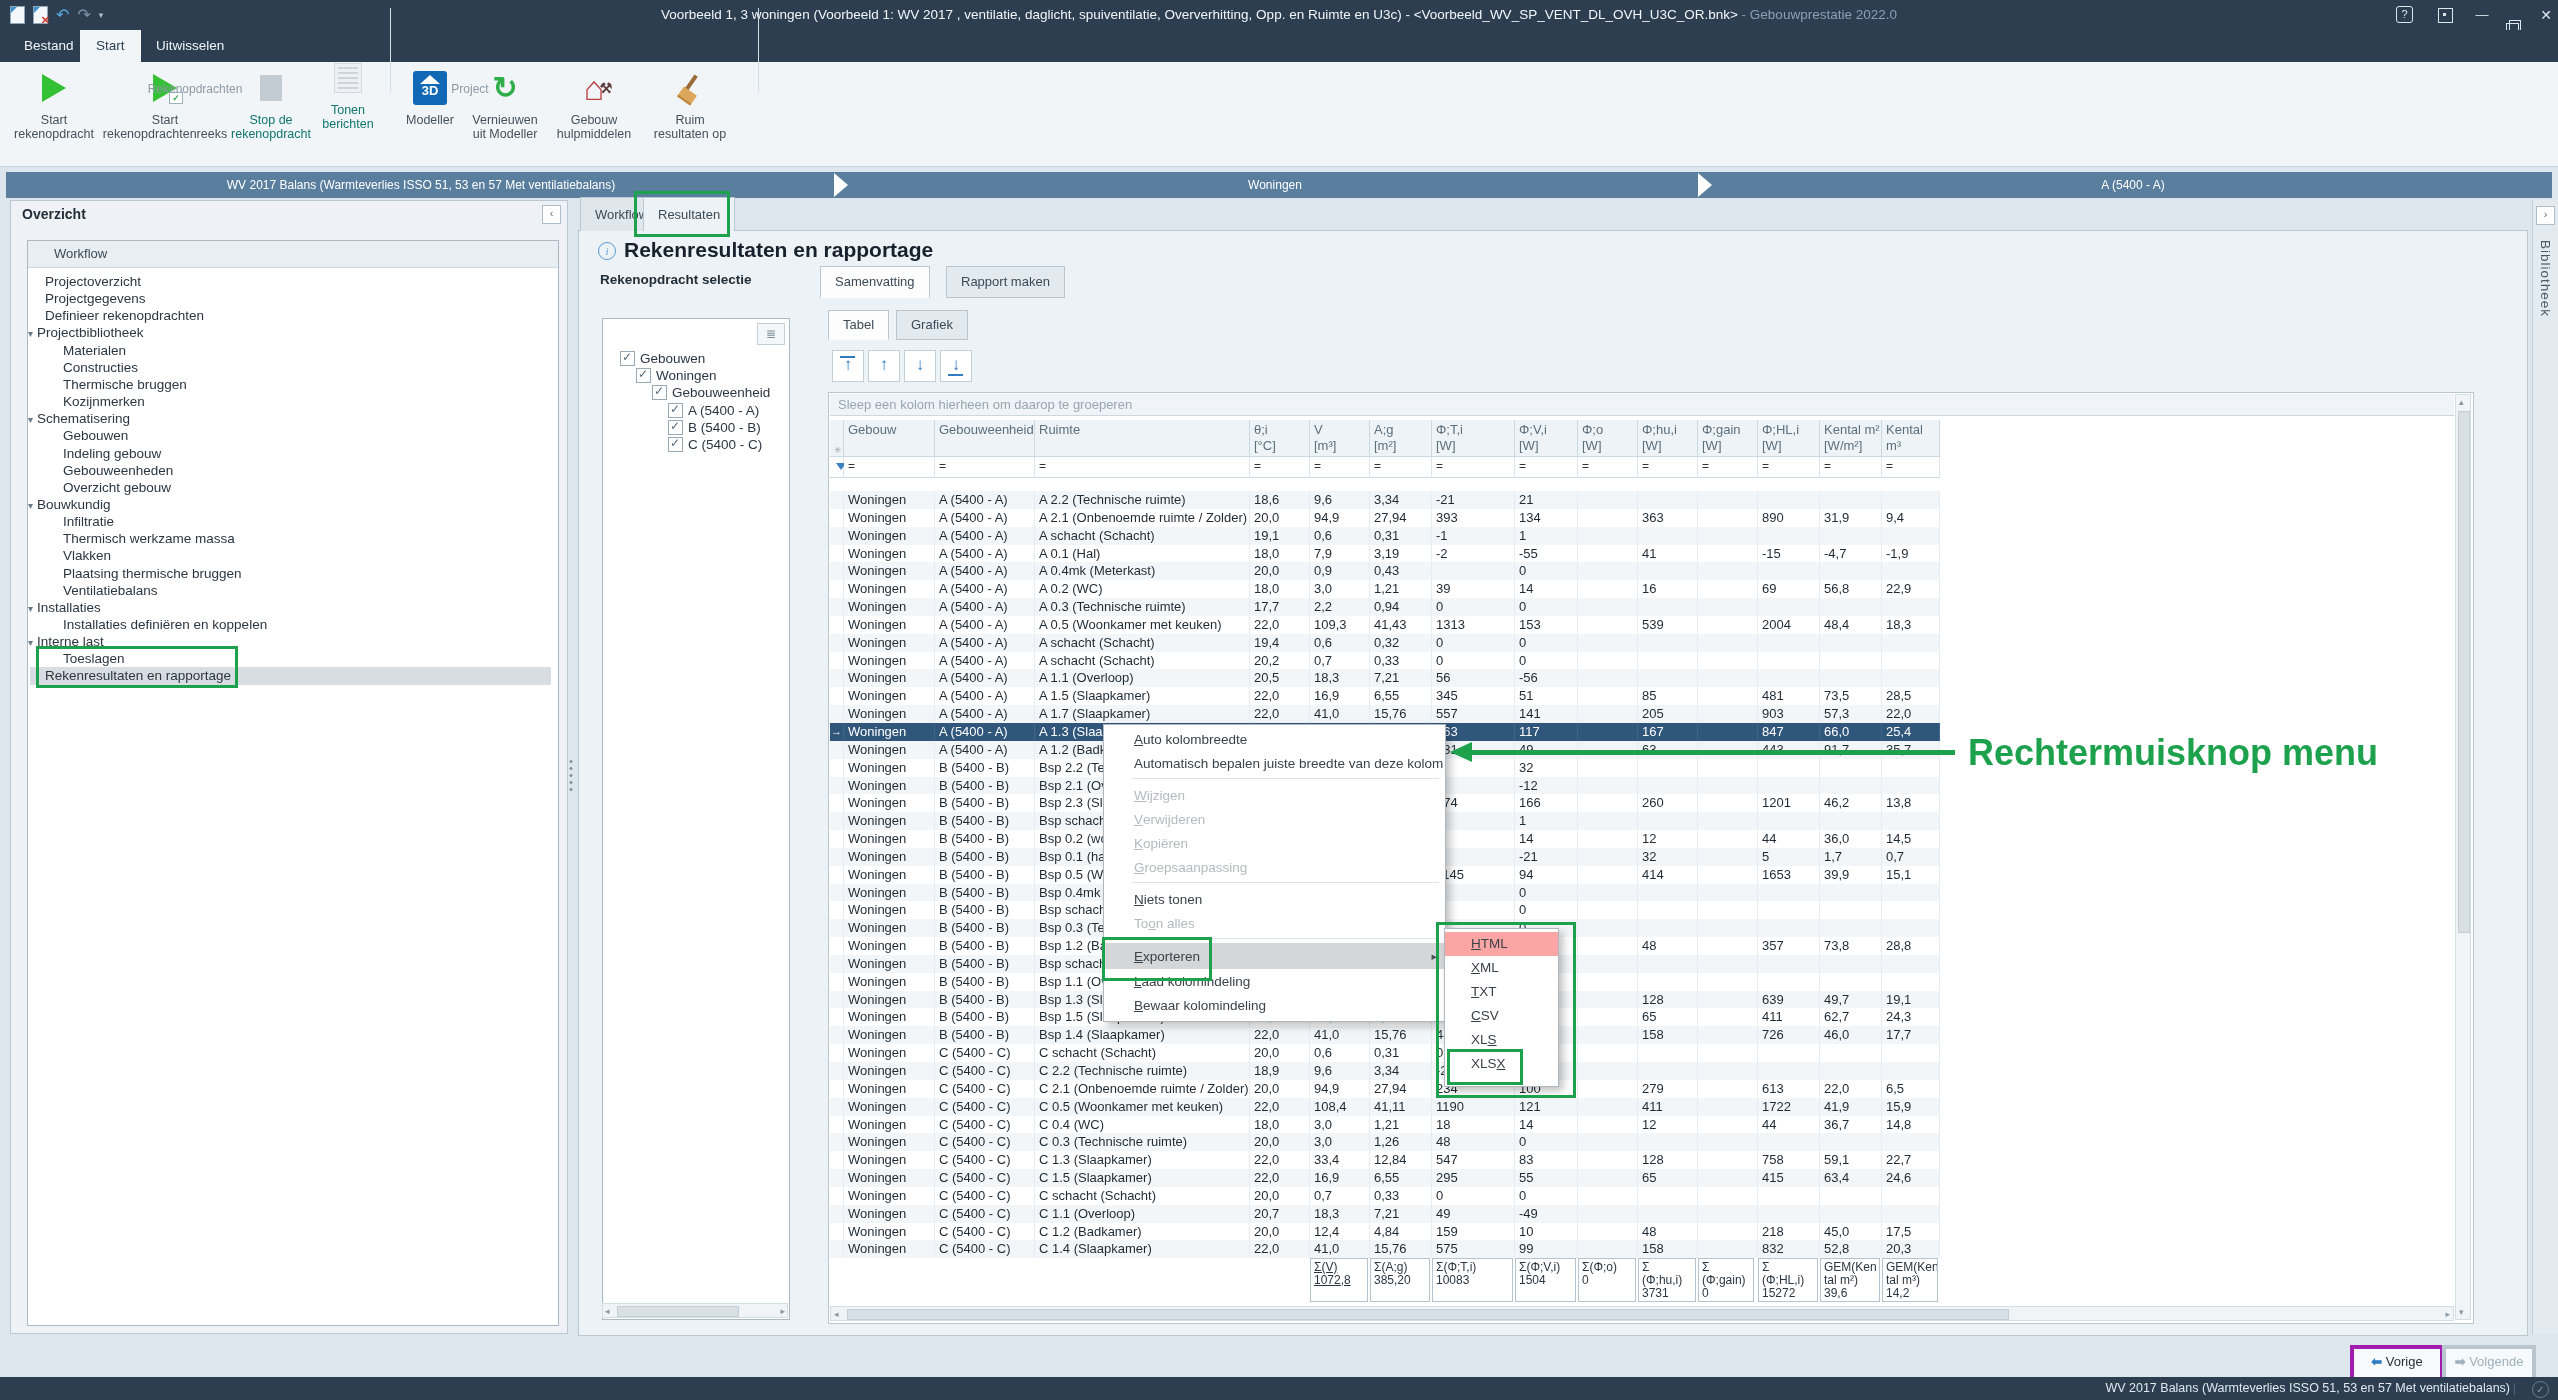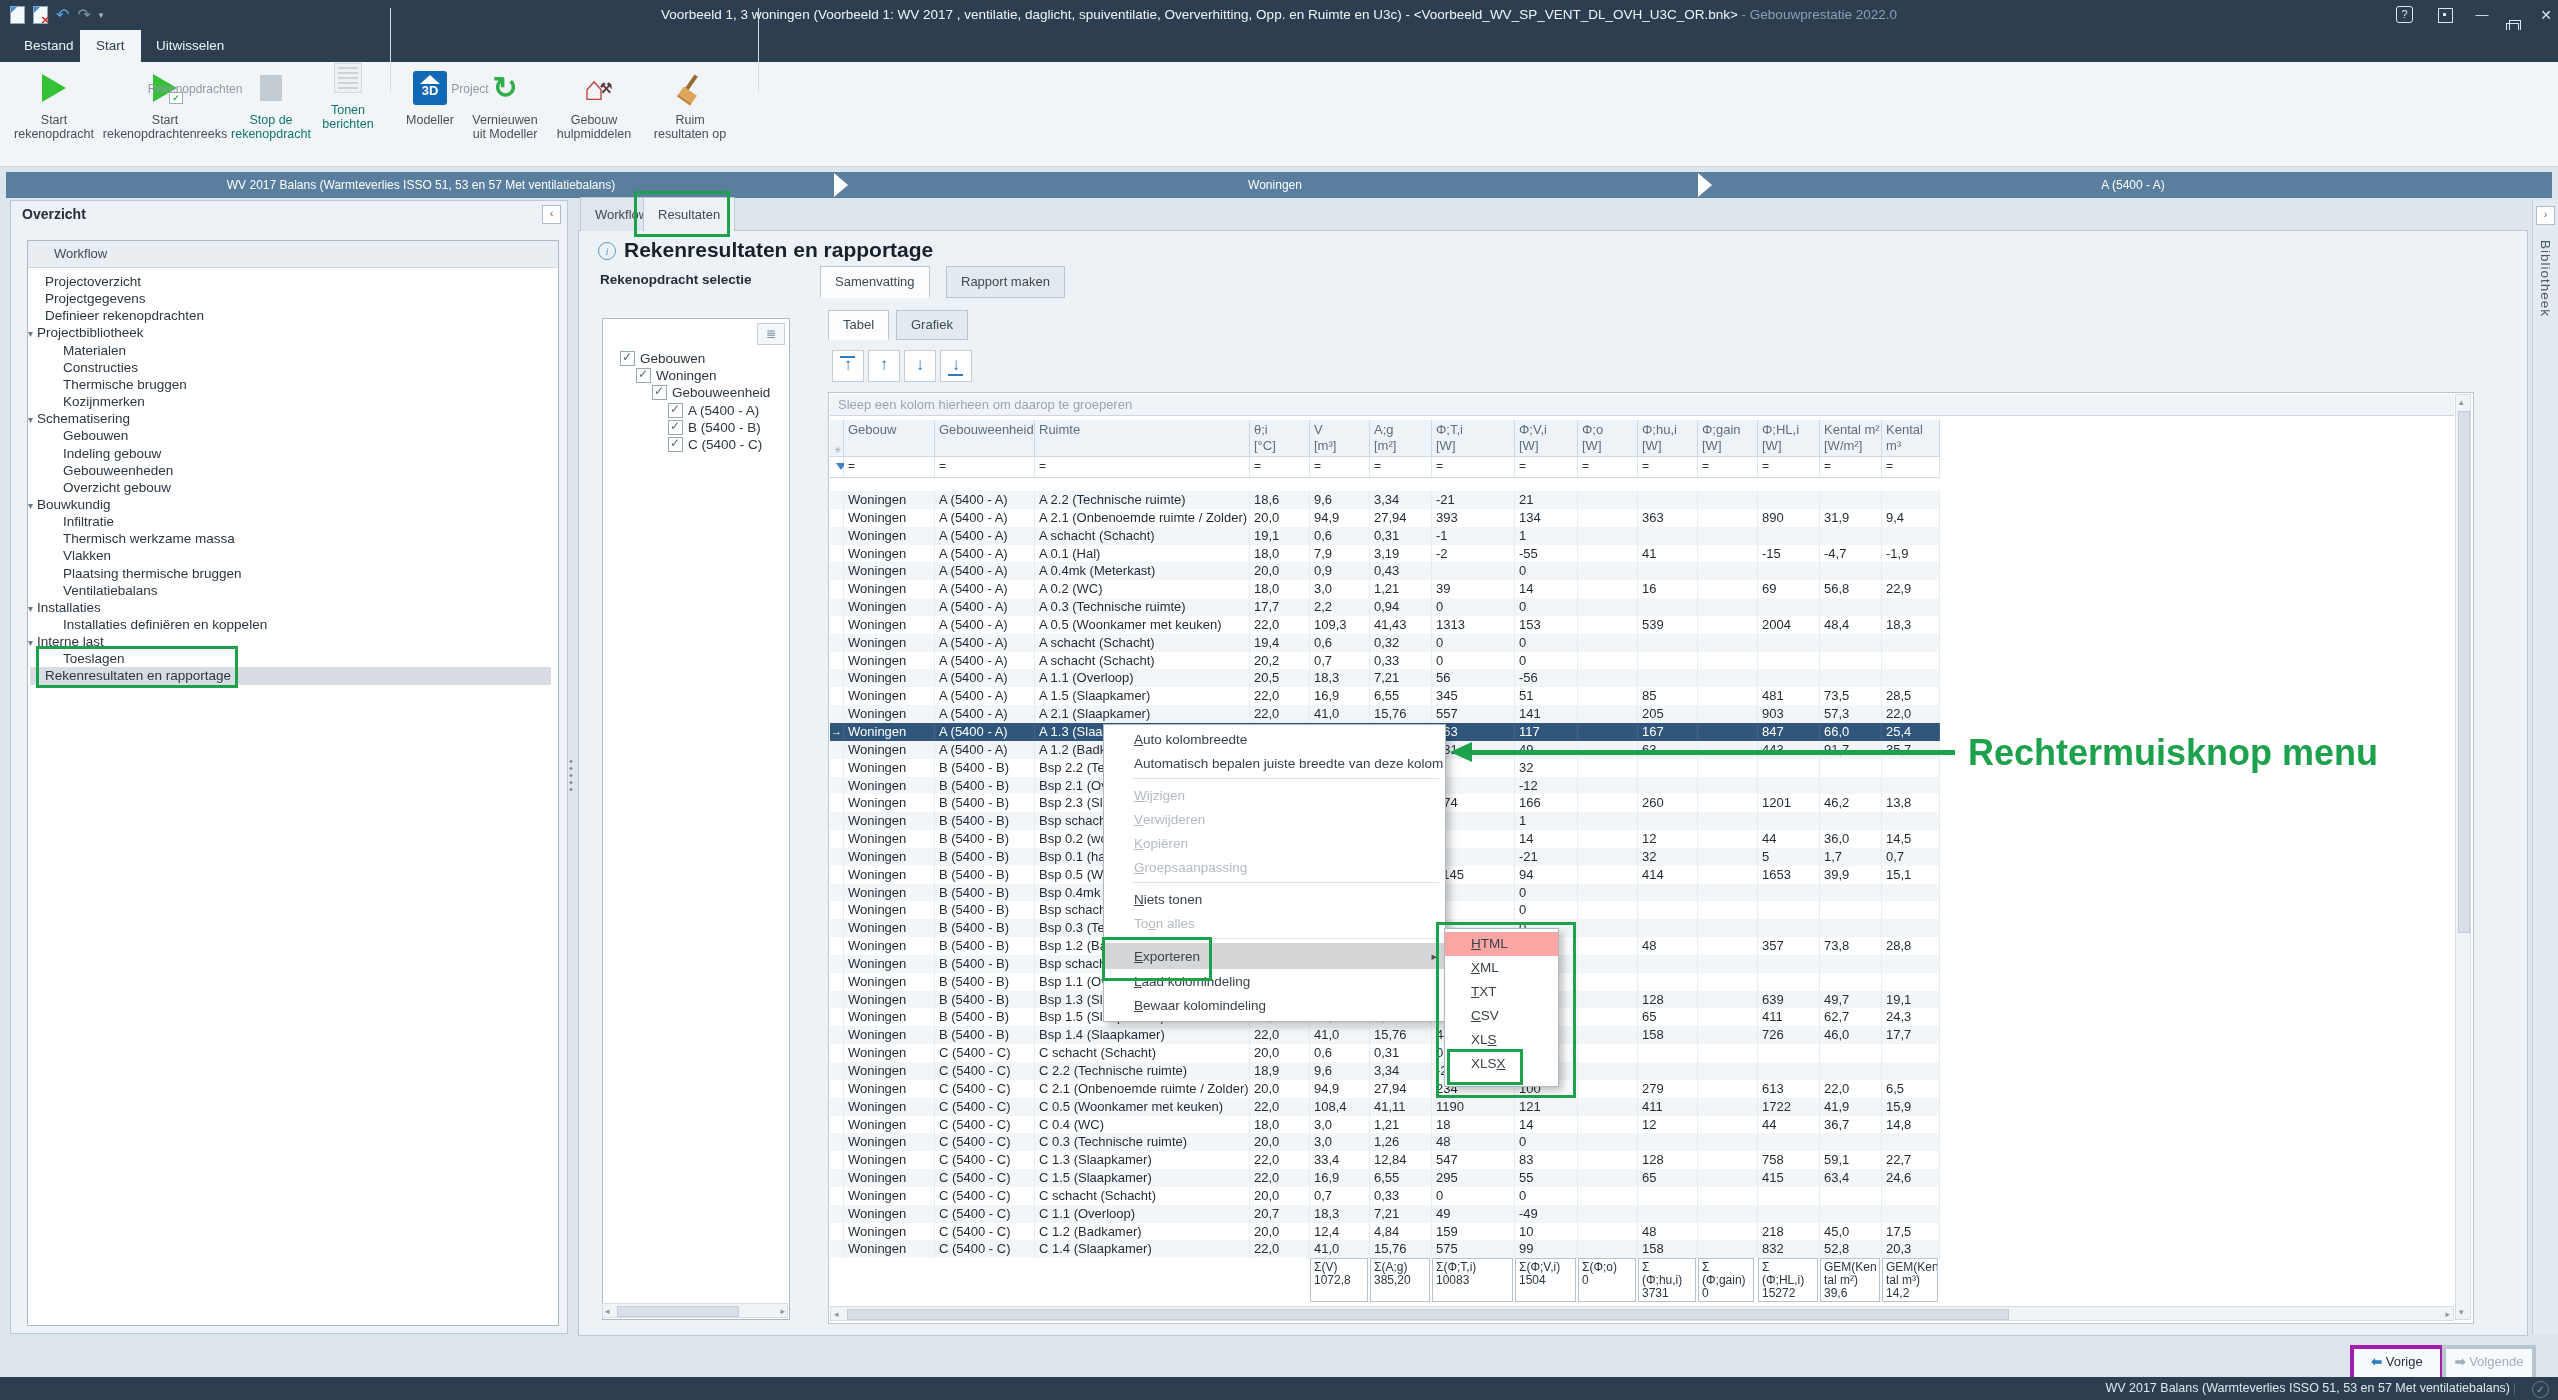--- a/index.html
+++ b/index.html
@@ -476,21 +476,21 @@
         <div class="dc" style="width: 60px;">85</div>
         <div class="dc" style="width: 60px;"></div>
         <div class="dc" style="width: 62px;">481</div>
         <div class="dc" style="width: 62px;">73,5</div>
         <div class="dc" style="width: 58px;">28,5</div>
       </div>
       <div class="drow odd">
         <div class="dc rowind" style="width: 14px;"></div>
         <div class="dc" style="width: 91px;">Woningen</div>
         <div class="dc" style="width: 100px;">A (5400 - A)</div>
-        <div class="dc" style="width: 215px;">A 2.1 (Slaapkamer)</div>
+        <div class="dc" style="width: 215px;">A 1.7 (Slaapkamer)</div>
         <div class="dc" style="width: 60px;">22,0</div>
         <div class="dc" style="width: 60px;">41,0</div>
         <div class="dc" style="width: 62px;">15,76</div>
         <div class="dc" style="width: 83px;">557</div>
         <div class="dc" style="width: 63px;">141</div>
         <div class="dc" style="width: 60px;"></div>
         <div class="dc" style="width: 60px;">205</div>
         <div class="dc" style="width: 60px;"></div>
         <div class="dc" style="width: 62px;">903</div>
         <div class="dc" style="width: 62px;">57,3</div>
@@ -1178,21 +1178,21 @@
     <div class="cb" style="left: 668px; top: 402.6px;"></div>
     <div class="titem" style="left: 688px; top: 401.6px;">A (5400 - A)</div>
     <div class="cb" style="left: 668px; top: 419.8px;"></div>
     <div class="titem" style="left: 688px; top: 418.8px;">B (5400 - B)</div>
     <div class="cb" style="left: 668px; top: 437px;"></div>
     <div class="titem" style="left: 688px; top: 436px;">C (5400 - C)</div>
     <div class="stab active" style="left: 820px; top: 266px;">Samenvatting</div>
     <div class="stab" style="left: 946px; top: 266px;">Rapport maken</div>
     <div class="stab active" style="left: 828px; top: 310px; height: 28px; line-height: 28px;">Tabel</div>
     <div class="stab" style="left: 896px; top: 310px; height: 28px; line-height: 28px;">Grafiek</div>
-    <div class="fbox" style="left: 1310px; width: 58px;">
+    <div class="fbox" style="left: 1310px; width: 58px; text-decoration: underline;">
       <div>Σ(V)</div>
       <div>1072,8</div>
     </div>
     <div class="fbox" style="left: 1370px; width: 60px;">
       <div>Σ(A;g)</div>
       <div>385,20</div>
     </div>
     <div class="fbox" style="left: 1432px; width: 81px;">
       <div>Σ(Φ;T,i)</div>
       <div>10083</div>

